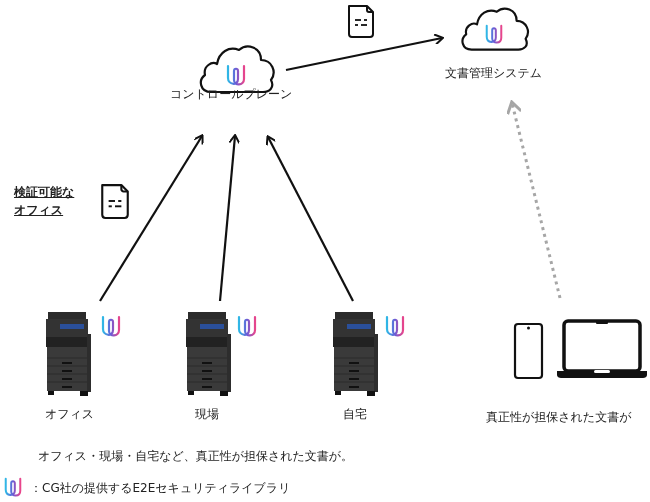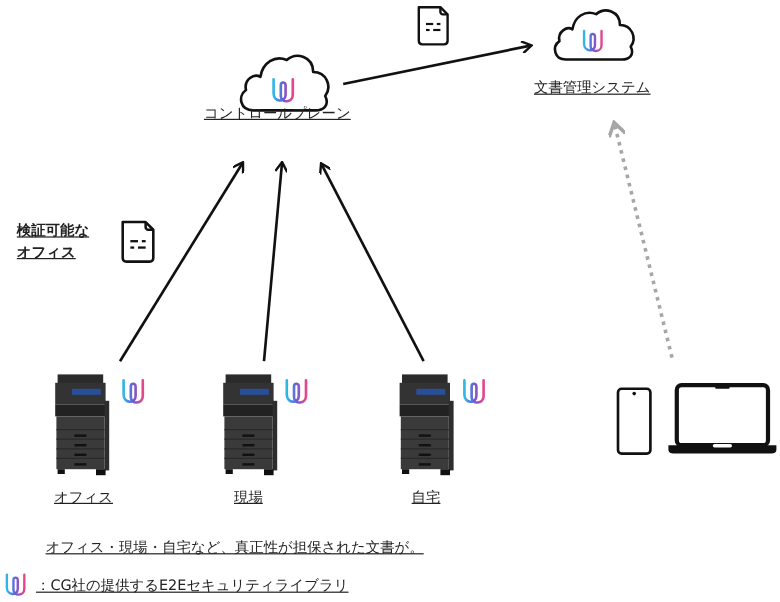--- a/index.html
+++ b/index.html
@@ -1,19 +1,19 @@
 <!DOCTYPE html>
 <html><head>
 <meta charset="utf-8">
 <style>
   html, body { margin:0; padding:0; background:#ffffff; }
   body { width:650px; height:502px; position:relative; overflow:hidden;
          font-family:"DejaVu Sans", sans-serif; color:#1a1a1a; }
   .abs { position:absolute; }
-  .label { font-size:12px; white-space:nowrap; color:#222;text-decoration:underline; }
+  .label { font-size:12px; white-space:nowrap; color:#222; }
   .bold { font-weight:bold; font-size:12px; line-height:18px; color:#222;text-decoration:underline; }
   svg { overflow:visible; }
 </style>
 </head>
 <body>
 
 <svg width="0" height="0" style="position:absolute">
   <defs>
     <linearGradient id="ugrad" x1="0" y1="0" x2="1" y2="0">
       <stop offset="0" stop-color="#2fb8e6"></stop>
@@ -158,20 +158,21 @@
   <rect x="2" y="2" width="27" height="54" rx="3" fill="#fff" stroke="#111" stroke-width="2.2"></rect>
   <circle cx="15.5" cy="6" r="1.5" fill="#111"></circle>
 </svg>
 <svg class="abs" style="left:556px;top:318px" width="92" height="62" viewBox="0 0 92 62">
   <rect x="8" y="3" width="76" height="50" rx="4" fill="#fff" stroke="#111" stroke-width="3.5"></rect>
   <rect x="40" y="3" width="12" height="3" rx="1" fill="#111"></rect>
   <path d="M1,53 L91,53 L91,57 C91,59 89,60 87,60 L5,60 C3,60 1,59 1,57 Z" fill="#111"></path>
   <rect x="38" y="52" width="16" height="3" rx="1.5" fill="#fff"></rect>
 </svg>
 <div class="abs label" style="left:486px;top:409px;line-height:17px;">
+  <div>真正性が担保された文書が</div>
 </div>
 
 <div class="abs label" style="left:38px;top:448px;">オフィス・現場・自宅など、真正性が担保された文書が。</div>
 
 <svg class="abs" style="left:3px;top:475px" width="20" height="24" viewBox="0 0 22 26">
   <path d="M3,4 L3,16 C3,23 13,24 13,17 L13,9 C13,6 9,6 9,9 L9,18 M9,18 C9,24 19,24 19,17 L19,4" fill="none" stroke="url(#ugrad)" stroke-width="2.2" stroke-linecap="round"></path>
 </svg>
 <div class="abs label" style="left:30px;top:480px;text-align:center;">：CG社の提供するE2Eセキュリティライブラリ</div>
 
 </body></html>

